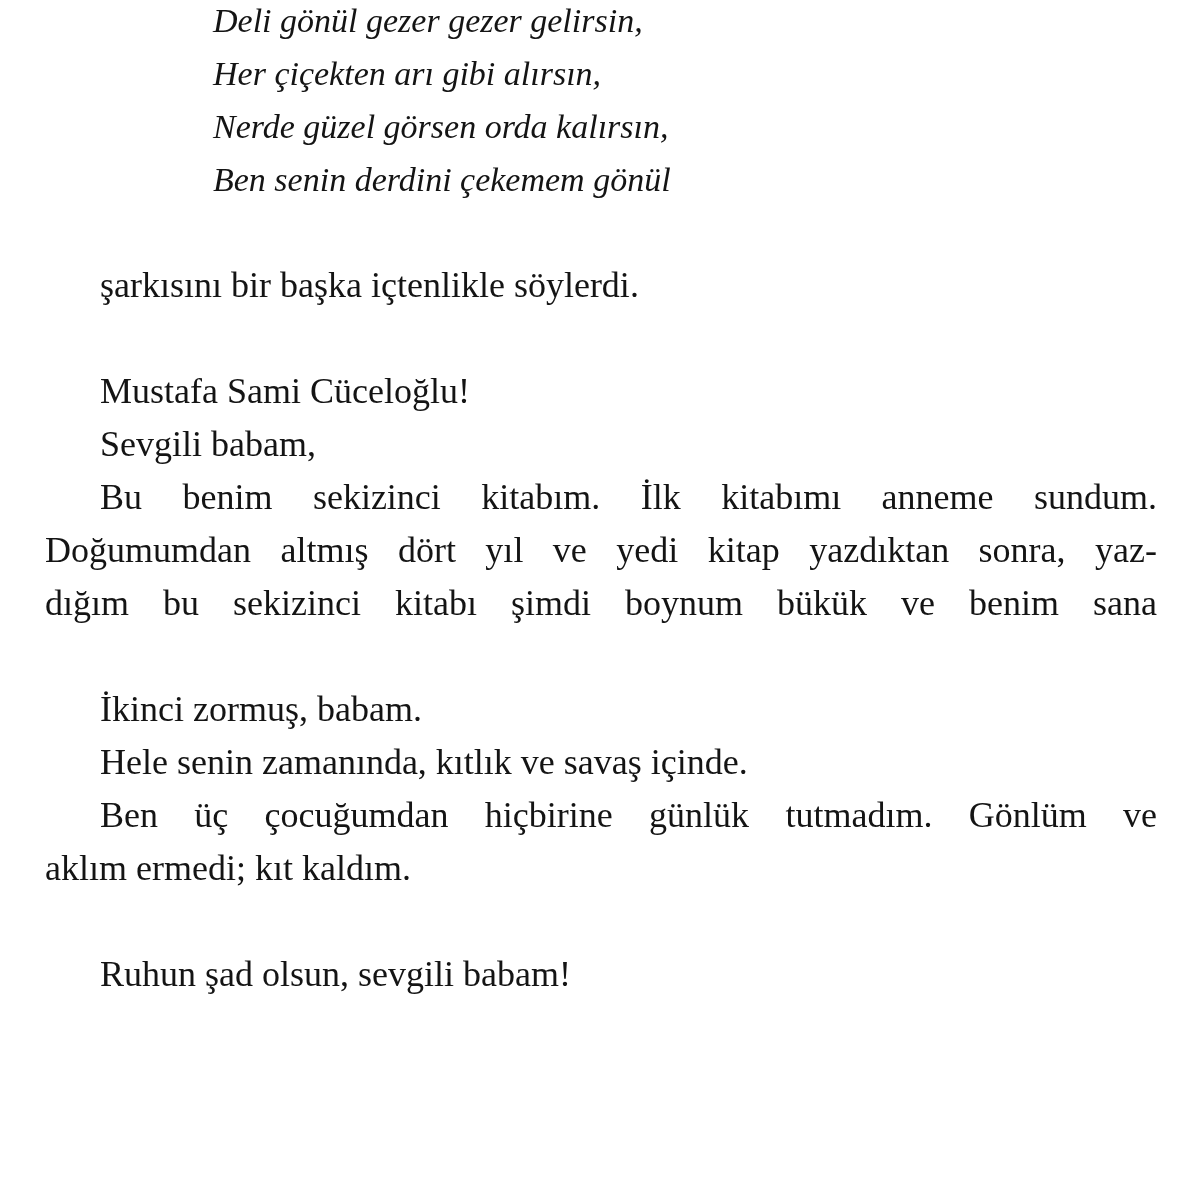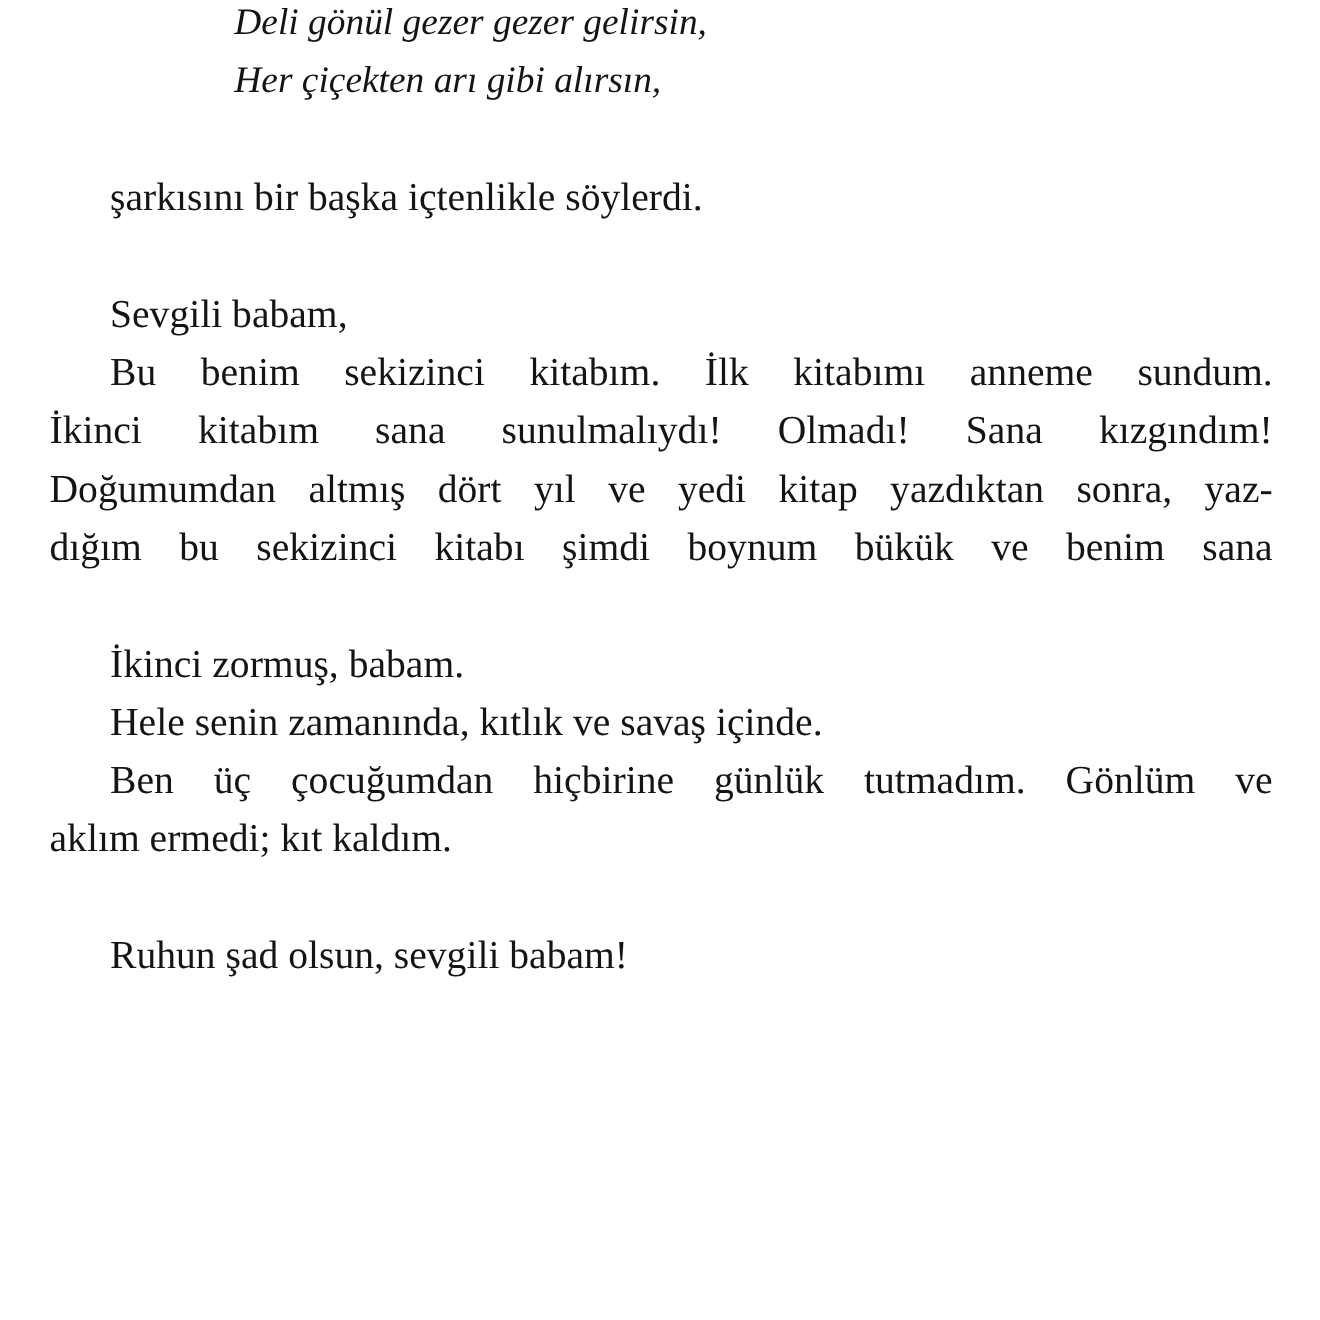--- a/index.html
+++ b/index.html
@@ -55,26 +55,28 @@
     height: 53px;
   }
 </style>
 </head>
 <body>
 
 <div class="page">
   <div class="text-column">
       <div class="line verse">Deli gönül gezer gezer gelirsin,</div>
       <div class="line verse">Her çiçekten arı gibi alırsın,</div>
+      <div class="line verse">Nerde güzel görsen orda kalırsın,</div>
+      <div class="line verse">Ben senin derdini çekemem gönül</div>
       <div class="line gap"></div>
       <div class="line indent">şarkısını bir başka içtenlikle söylerdi.</div>
       <div class="line gap"></div>
+      <div class="line indent">Mustafa Sami Cüceloğlu!</div>
       <div class="line indent">Sevgili babam,</div>
       <div class="line indent-justify">Bu benim sekizinci kitabım. İlk kitabımı anneme sundum.</div>
-      <div class="line justify">İkinci kitabım sana sunulmalıydı! Olmadı! Sana kızgındım!</div>
       <div class="line justify">Doğumumdan altmış dört yıl ve yedi kitap yazdıktan sonra, yaz-</div>
       <div class="line justify">dığım bu sekizinci kitabı şimdi boynum bükük ve benim sana</div>
       <div class="line gap"></div>
       <div class="line indent">İkinci zormuş, babam.</div>
       <div class="line indent">Hele senin zamanında, kıtlık ve savaş içinde.</div>
       <div class="line indent-justify">Ben üç çocuğumdan hiçbirine günlük tutmadım. Gönlüm ve</div>
       <div class="line plain">aklım ermedi; kıt kaldım.</div>
       <div class="line gap"></div>
       <div class="line indent">Ruhun şad olsun, sevgili babam!</div>
     </div>

